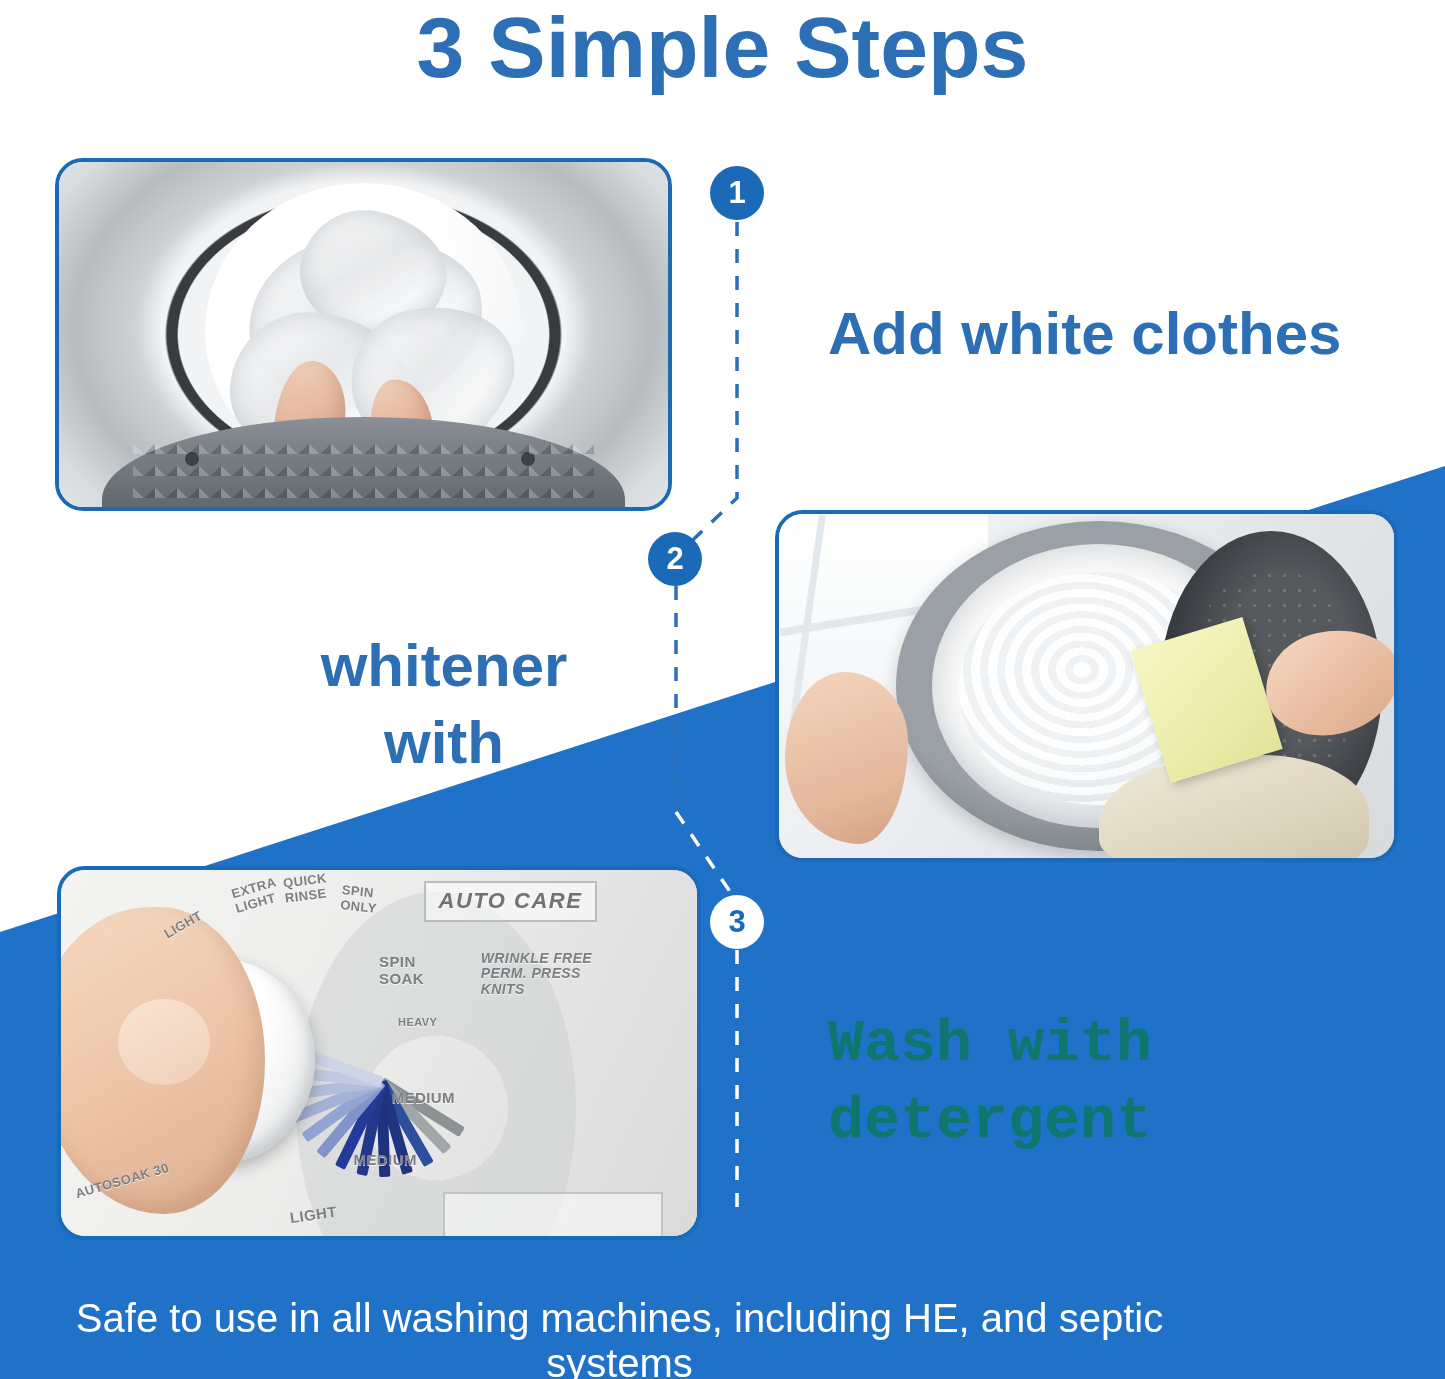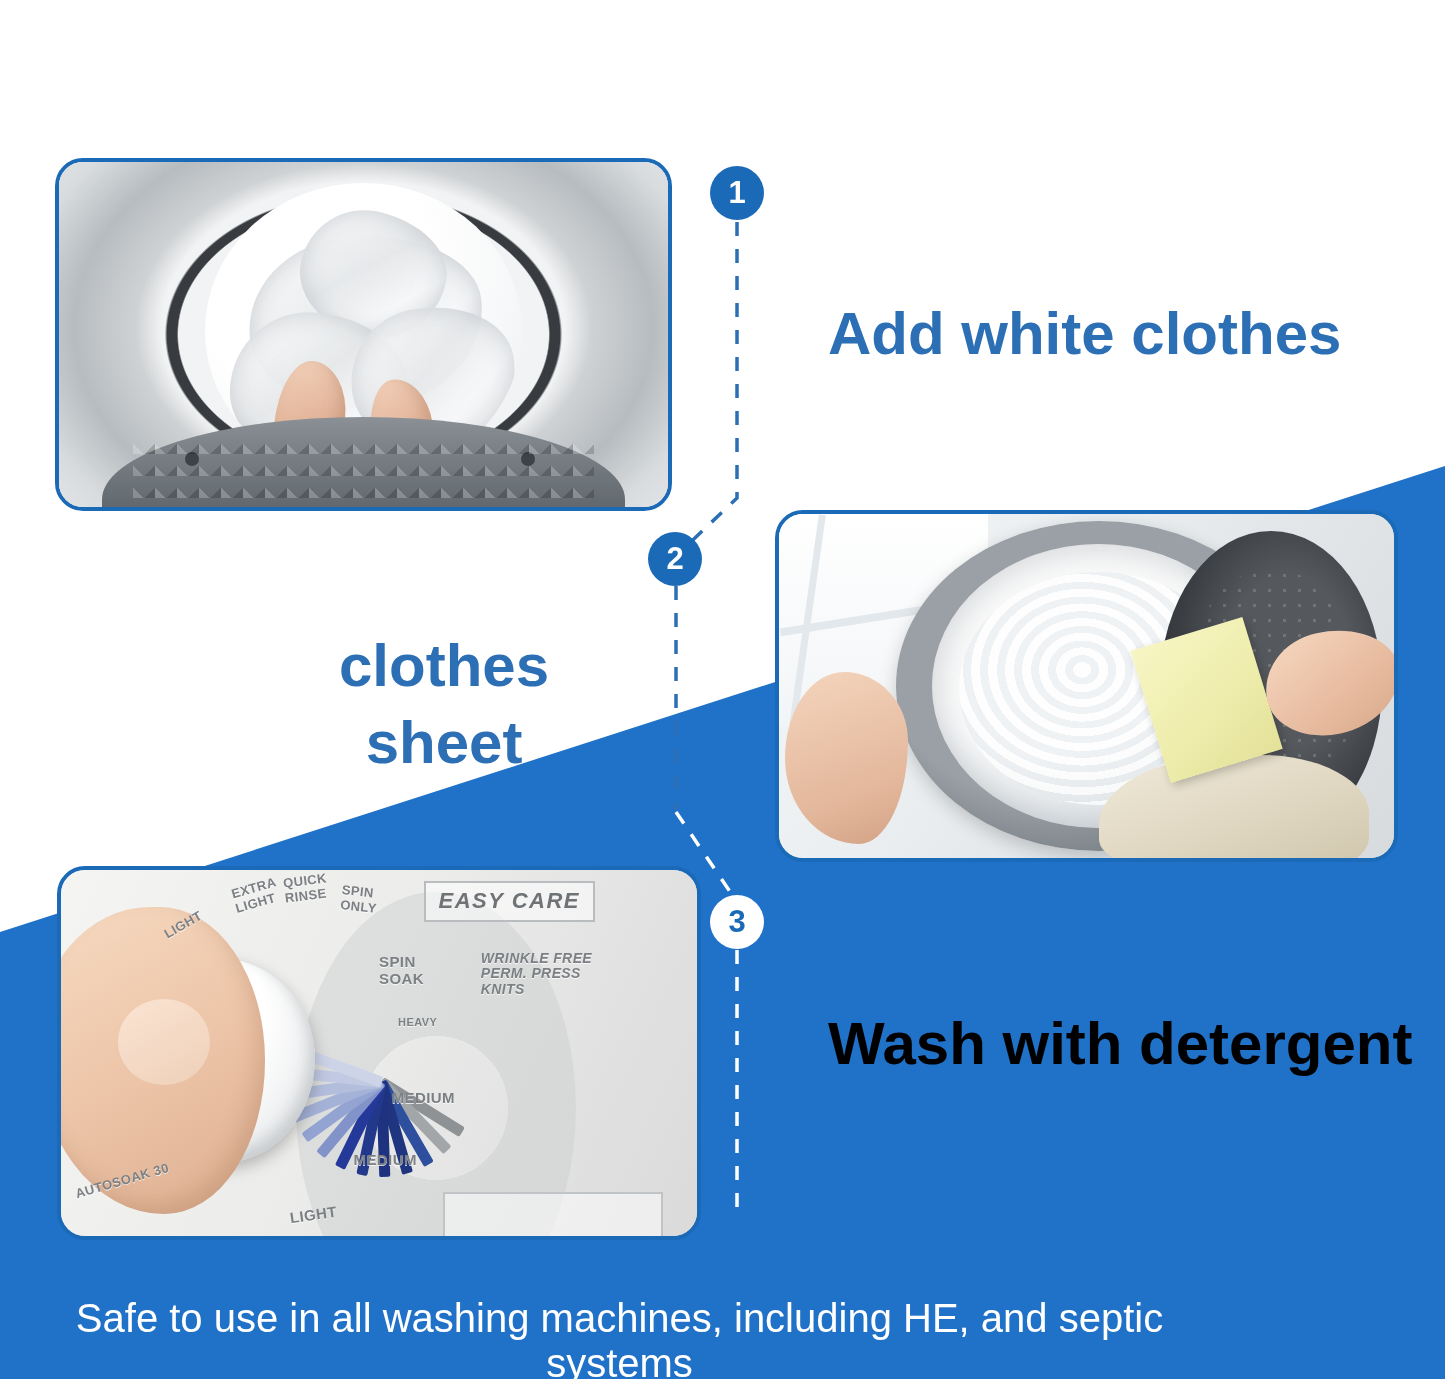--- a/index.html
+++ b/index.html
@@ -245,41 +245,42 @@
   
   .step-label{
     position:absolute;
     font-size:60px;
     font-weight:bold;
     line-height:1.28;
     z-index:6;
   }
   #label-1{left:828px;top:296px;color:#2C6FB5;}
   #label-2{left:268px;top:628px;color:#2C6FB5;text-align:center;width:352px;}
-  #label-3{left:828px;top:1006px;color:#000000;}
+  #label-3{left:828px;top:1006px;color:#0f766e;font-family:Liberation Mono, monospace;}
 
   
   .caption{
     position:absolute;left:0;top:1296px;width:1239px;
     text-align:center;
     color:#ffffff;
     font-size:40px;
     font-weight:normal;
     z-index:6;
   }
 </style>
 </head>
 <body>
 
 <div id="stage">
 
   <svg class="blue-bg" viewBox="0 0 1445 1379" preserveAspectRatio="none">
     <polygon points="1445,466 1445,1379 0,1379 0,932" fill="#2071C8"></polygon>
   </svg>
 
+  <div class="title">3 Simple Steps</div>
 
   <div class="card" id="card-1">
     <div class="photo">
       <div class="drum1-bg"></div>
       <div class="drum1-win">
         <div class="cloth c1"></div>
         <div class="cloth c2"></div>
         <div class="cloth c3"></div>
         <div class="cloth c4"></div>
         <div class="hand h1"></div>
@@ -334,21 +335,21 @@
       </div>
 
       <div class="dial-label" style="left:27%;top:3%;transform:rotate(-16deg);">EXTRA
 LIGHT</div>
       <div class="dial-label" style="left:35%;top:1%;transform:rotate(-7deg);">QUICK
 RINSE</div>
       <div class="dial-label" style="left:44%;top:4%;transform:rotate(6deg);">SPIN
 ONLY</div>
       <div class="dial-label" style="left:16%;top:13%;transform:rotate(-30deg);">LIGHT</div>
 
-      <div class="easycare-box">EASY CARE</div>
+      <div class="easycare-box">AUTO CARE</div>
       <div class="dial-label" style="left:66%;top:22%;font-style:italic;font-size:14px;">WRINKLE FREE
 PERM. PRESS
 KNITS</div>
 
       <div class="dial-label" style="left:50%;top:23%;font-size:15px;">SPIN
 SOAK</div>
       <div class="dial-label" style="left:53%;top:40%;font-size:11px;">HEAVY</div>
       <div class="dial-label" style="left:52%;top:60%;font-size:15px;">MEDIUM</div>
       <div class="dial-label" style="left:46%;top:77%;font-size:15px;">MEDIUM</div>
       <div class="dial-label" style="left:36%;top:92%;font-size:15px;transform:rotate(-8deg);">LIGHT</div>
@@ -374,19 +375,19 @@
   </div>
   <div class="marker filled" id="marker-2">
     <span>2</span>
   </div>
   <div class="marker hollow" id="marker-3">
     <span>3</span>
   </div>
 
   <div class="step-label" id="label-1">Add white clothes</div>
   <div class="step-label" id="label-2">
-    <div>clothes sheet</div>
+    <div>whitener with</div>
   </div>
   <div class="step-label" id="label-3">Wash with detergent</div>
 
   <div class="caption">Safe to use in all washing machines, including HE, and septic systems</div>
 
 </div>
 
 </body></html>

